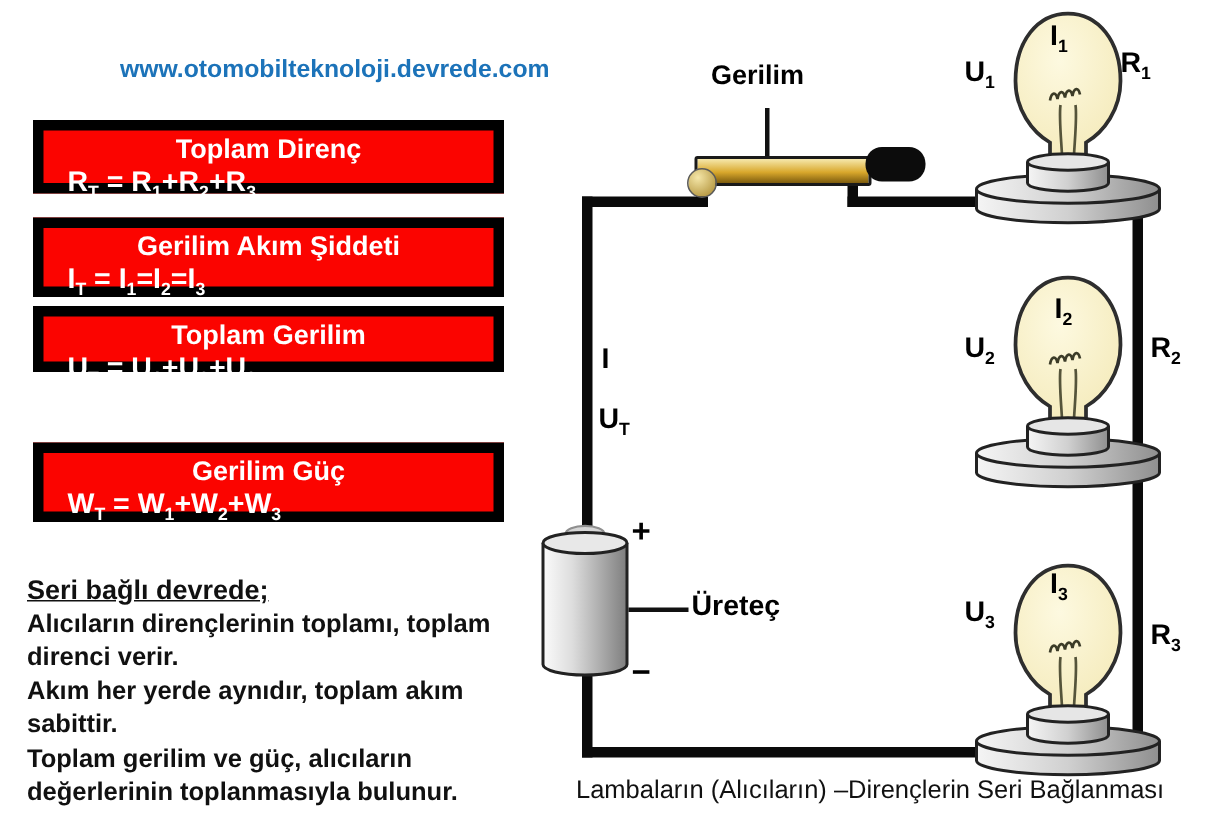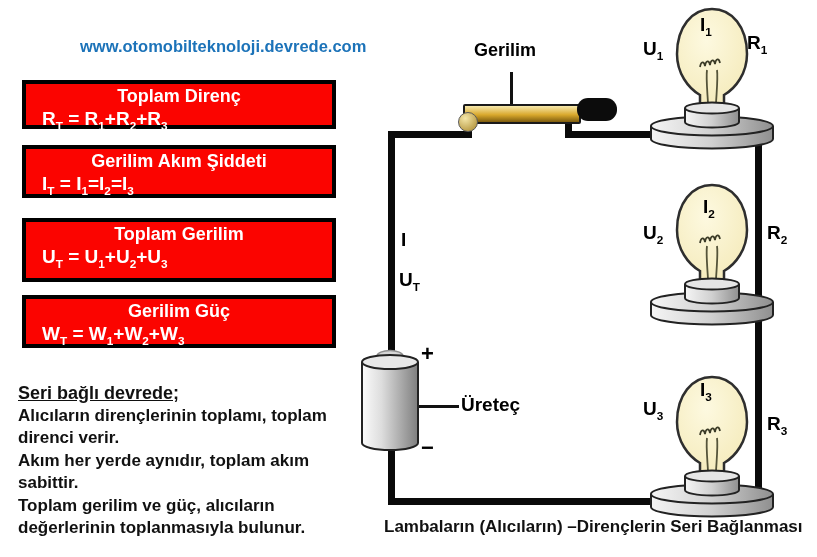--- a/index.html
+++ b/index.html
@@ -3,38 +3,38 @@
 <meta charset="utf-8">
 <style>
   html,body{margin:0;padding:0;background:#fff;}
   .stage{position:relative;width:817px;height:557px;background:#ffffff;
          font-family:"Liberation Sans",sans-serif;overflow:hidden;}
 
   
   .url{position:absolute;left:80px;top:37px;color:#1c73b9;font-weight:bold;
        font-size:16.5px;text-decoration:none;cursor:pointer;}
   .fbox{position:absolute;left:22px;width:314px;background:#fb0400;
-        border:4px solid #000000;color:#fff;font-weight:bold;
+        border:7px solid #000000;color:#fff;font-weight:bold;
         padding:2px 4px 0;box-sizing:border-box;}
   .fbox .t{text-align:center;font-size:18px;line-height:21px;white-space:nowrap;}
   .fbox .f{font-size:19px;line-height:24px;text-align:left;white-space:nowrap;margin-left:12px;}
   #b1{top:80px;height:49px}  #b2{top:145px;height:53px}
-  #b3{top:218px;height:64px} #b4{top:295px;height:53px}
+  #b3{top:204px;height:44px} #b4{top:295px;height:53px}
   sub{font-size:0.62em;line-height:0;}
 
   .notes{position:absolute;left:18px;top:382px;width:348px;font-weight:bold;
          color:#111;font-size:17px;line-height:22.5px;}
   .notes h3{margin:0;text-align:left;font-size:18px;text-decoration:underline;}
   .notes p{margin:0;}
 
   
   .wire{position:absolute;background:#0a0a0a;}
   .clabel{position:absolute;font-weight:bold;color:#000;font-size:19px;white-space:nowrap;}
   .sign{position:absolute;font-weight:bold;color:#000;font-size:22px;line-height:22px;}
-  .caption{position:absolute;left:384px;top:517px;width:433px;font-weight:bold;
+  .caption{position:absolute;left:384px;top:517px;width:433px;font-weight:normal;
            font-size:17px;color:#111;white-space:nowrap;}
   .sw-bar{position:absolute;left:463px;top:104px;width:114px;height:16px;
           background:linear-gradient(#f6e8ac,#d9a82c 55%,#7d5c0e);
           border:2px solid #1a1a1a;border-radius:2px;}
   .sw-ball{position:absolute;left:458px;top:112px;width:18px;height:18px;border-radius:50%;
            background:radial-gradient(circle at 35% 30%,#f4e6a8,#a8862a);
            border:1.5px solid #5a5a5a;}
   .sw-handle{position:absolute;left:577px;top:98px;width:40px;height:23px;
              background:#0c0c0c;border-radius:11px;}
   .pointer-line{position:absolute;left:510px;top:72px;width:2.5px;height:32px;background:#111;}

